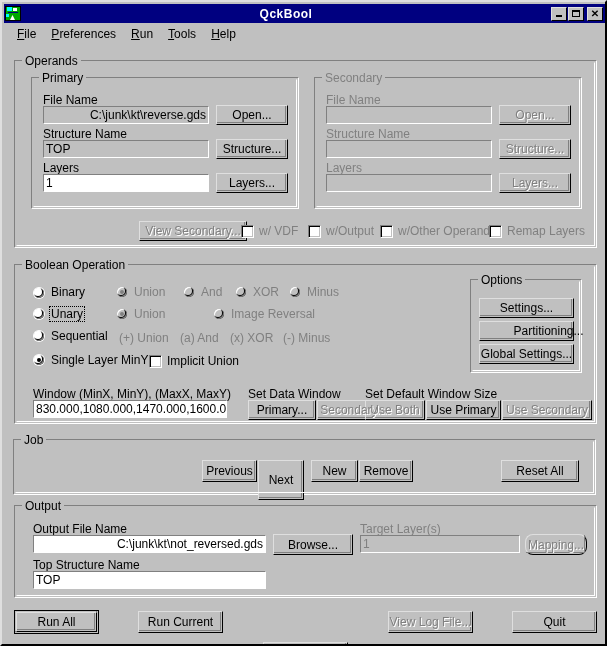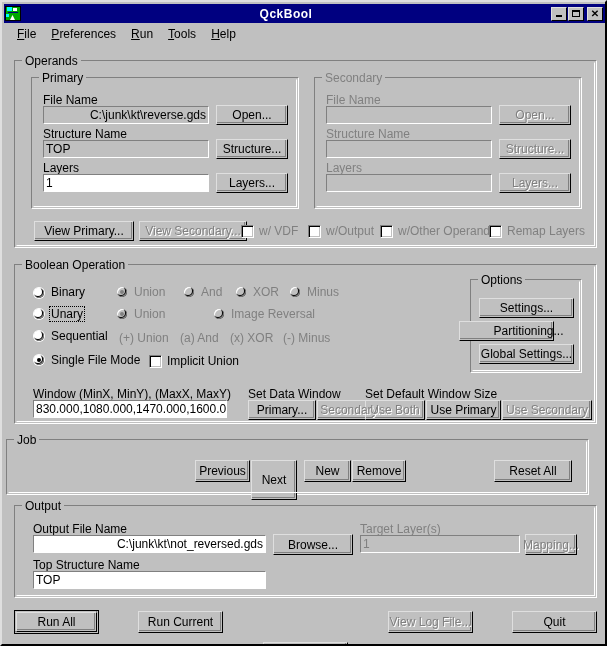--- a/index.html
+++ b/index.html
@@ -273,23 +273,20 @@
     <div class="btn dis" style="left:484px; top:78px; width:72px; height:20px;">
         <span class="btxt">Structure...</span>
       </div>
 
     <div class="lbl dis" style="left:311px; top:100px;">Layers</div>
     <div class="field ro dis" style="left:311px; top:113px; width:166px; height:18px;"></div>
     <div class="btn dis" style="left:484px; top:112px; width:72px; height:20px;">
         <span class="btxt">Layers...</span>
       </div>
 
-    <div class="btn" style="left:19px; top:160px; width:100px; height:20px;">
-        <span class="btxt">View Primary...</span>
-      </div>
     <div class="btn dis" style="left:124px; top:160px; width:108px; height:20px;">
         <span class="btxt">View Secondary...</span>
       </div>
 
     <div class="check dis" style="left:226px; top:163px;">
       <span class="box"></span>
       <span>w/ VDF</span>
     </div>
     <div class="check dis" style="left:293px; top:163px;">
       <span class="box"></span>
@@ -352,34 +349,34 @@
     </div>
     <div class="lbl dis" style="left:104px; top:66px;">(+) Union</div>
     <div class="lbl dis" style="left:165px; top:66px;">(a) And</div>
     <div class="lbl dis" style="left:215px; top:66px;">(x) XOR</div>
     <div class="lbl dis" style="left:268px; top:66px;">(-) Minus</div>
 
     <div class="radio checked" style="left:18px; top:88px;">
       <span class="mark">
           <i></i>
         </span>
-      <span class="rtxt">Single File Mode</span>
+      <span class="rtxt">Single Layer MinY</span>
     </div>
     <div class="check" style="left:134px; top:89px;">
       <span class="box"></span>
       <span>Implicit Union</span>
     </div>
 
     <div class="group" style="left:455px; top:14px; width:112px; height:94px;">
       <div class="gtitle">Options</div>
     </div>
     <div class="btn" style="left:464px; top:33px; width:95px; height:20px;">
         <span class="btxt">Settings...</span>
       </div>
-    <div class="btn" style="left:444px; top:56px; width:95px; height:20px;padding-left:44px;">
+    <div class="btn" style="left:464px; top:56px; width:95px; height:20px;padding-left:44px;">
         <span class="btxt">Partitioning...</span>
       </div>
     <div class="btn" style="left:464px; top:79px; width:95px; height:20px;">
         <span class="btxt">Global Settings...</span>
       </div>
 
     <div class="lbl" style="left:18px; top:122px;">Window (MinX, MinY), (MaxX, MaxY)</div>
     <div class="field" style="left:18px; top:135px; width:194px; height:18px;">830.000,1080.000,1470.000,1600.0</div>
 
     <div class="lbl" style="left:233px; top:122px;">Set Data Window</div>
@@ -395,21 +392,21 @@
         <span class="btxt">Use Both</span>
       </div>
     <div class="btn" style="left:411px; top:135px; width:75px; height:20px;text-align:right;">
         <span class="btxt">Use Primary</span>
       </div>
     <div class="btn dis" style="left:487px; top:135px; width:90px; height:20px;">
         <span class="btxt">Use Secondary</span>
       </div>
   </div>
 
-  <div class="group" style="left:4px; top:437px; width:583px; height:56px;">
+  <div class="group" style="left:11px; top:437px; width:583px; height:56px;">
     <div class="gtitle">Job</div>
     <div class="btn" style="left:188px; top:20px; width:55px; height:22px;">
         <span class="btxt">Previous</span>
       </div>
     <div class="btn" style="left:244px; top:20px; width:46px; height:40px;">
         <span class="btxt">Next</span>
       </div>
     <div class="btn" style="left:297px; top:20px; width:47px; height:22px;">
         <span class="btxt">New</span>
       </div>
@@ -425,21 +422,21 @@
     <div class="gtitle">Output</div>
 
     <div class="lbl" style="left:18px; top:16px;">Output File Name</div>
     <div class="field right" style="left:18px; top:29px; width:233px; height:18px;">C:\junk\kt\not_reversed.gds</div>
     <div class="btn" style="left:258px; top:28px; width:80px; height:21px;">
         <span class="btxt">Browse...</span>
       </div>
 
     <div class="lbl dis" style="left:345px; top:16px;">Target Layer(s)</div>
     <div class="field ro dis" style="left:345px; top:29px; width:160px; height:18px;">1</div>
-    <div class="btn dis" style="left:510px; top:28px; width:52px; height:21px;">
+    <div class="btn dis" style="left:510px; top:28px; width:62px; height:21px;border-radius:8px;">
         <span class="btxt">Mapping...</span>
       </div>
 
     <div class="lbl" style="left:18px; top:52px;">Top Structure Name</div>
     <div class="field" style="left:18px; top:65px; width:233px; height:18px;">TOP</div>
   </div>
 
   <div class="btn default" style="left:12px; top:608px; width:85px; height:24px;">
     <span class="inner"></span>
       <span class="btxt">Run All</span>

